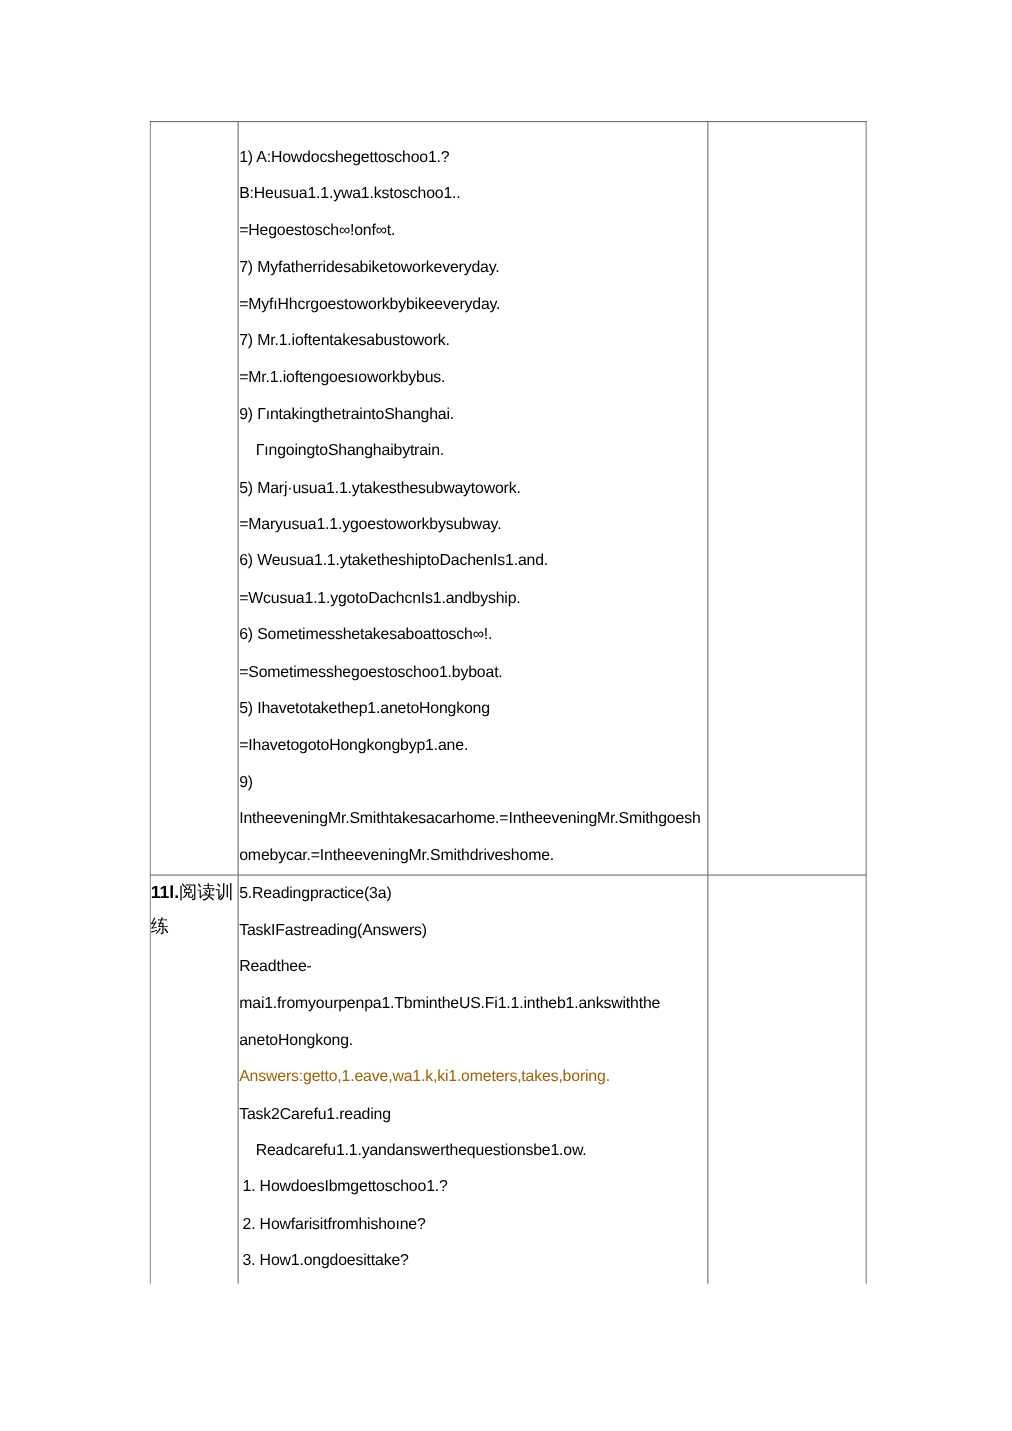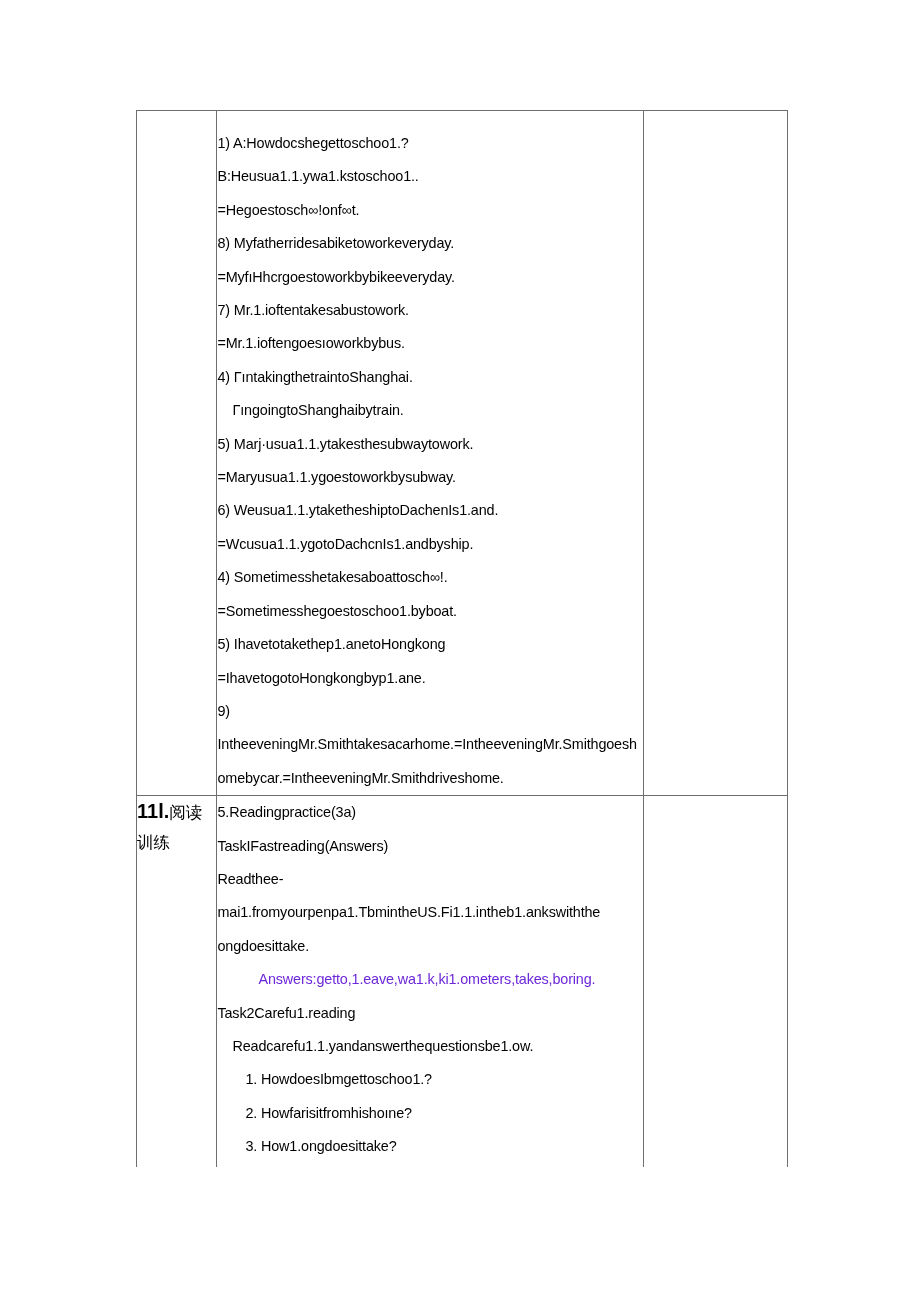--- a/index.html
+++ b/index.html
@@ -56,41 +56,40 @@
   }
   .label-text {
     font-size: 16.5px;
     line-height: 30px;
     font-family: "Liberation Serif", serif;
     word-break: break-all;
   }
   .label-text .bold-num {
     font-weight: bold;
     font-family: "Liberation Sans", sans-serif;
-    font-size: 20px;
+    font-size: 16px;
   }
   .line {
     font-size: 14.4px;
     line-height: 33.4px;
     white-space: pre-wrap;
     word-break: break-word;
     letter-spacing: -0.15px;
   }
   .line.indent {
     padding-left: 15px;
   }
   .line.num {
     text-indent: 0;
   }
   .line.red {
-    color: #6d28d9;
-    padding-left: 41px;
+    color: #a16207;
   }
   .line.qlist {
-    padding-left: 28px;
+    padding-left: 3px;
   }
   .spacer-top {
     height: 16px;
   }
 </style>
 </head>
 <body>
 
 <div class="page">
   <div class="doc-table-clip">
@@ -99,51 +98,51 @@
 
         <tr>
           <td class="col-label">
             <div class="label-text"></div>
           </td>
           <td class="col-body">
             <div class="spacer-top"></div>
             <div class="line num">1) A:Howdocshegettoschoo1.?</div>
             <div class="line">B:Heusua1.1.ywa1.kstoschoo1..</div>
             <div class="line">=Hegoestosch∞!onf∞t.</div>
-            <div class="line num">8) Myfatherridesabiketoworkeveryday.</div>
+            <div class="line num">7) Myfatherridesabiketoworkeveryday.</div>
             <div class="line">=MyfıHhcrgoestoworkbybikeeveryday.</div>
             <div class="line num">7) Mr.1.ioftentakesabustowork.</div>
             <div class="line">=Mr.1.ioftengoesıoworkbybus.</div>
-            <div class="line num">4) ΓıntakingthetraintoShanghai.</div>
+            <div class="line num">9) ΓıntakingthetraintoShanghai.</div>
             <div class="line indent">ΓıngoingtoShanghaibytrain.</div>
             <div class="line num">5) Marj·usua1.1.ytakesthesubwaytowork.</div>
             <div class="line">=Maryusua1.1.ygoestoworkbysubway.</div>
             <div class="line num">6) Weusua1.1.ytaketheshiptoDachenIs1.and.</div>
             <div class="line">=Wcusua1.1.ygotoDachcnIs1.andbyship.</div>
-            <div class="line num">4) Sometimesshetakesaboattosch∞!.</div>
+            <div class="line num">6) Sometimesshetakesaboattosch∞!.</div>
             <div class="line">=Sometimesshegoestoschoo1.byboat.</div>
             <div class="line num">5) Ihavetotakethep1.anetoHongkong</div>
             <div class="line">=IhavetogotoHongkongbyp1.ane.</div>
             <div class="line num">9) IntheeveningMr.Smithtakesacarhome.=IntheeveningMr.Smithgoeshomebycar.=IntheeveningMr.Smithdriveshome.</div>
           </td>
           <td class="col-note">
             <div class="line"></div>
           </td>
         </tr>
 
         <tr>
           <td class="col-label">
             <div class="label-text"><span class="bold-num">11l.</span><span>阅读训练</span></div>
           </td>
           <td class="col-body">
             <div class="line">5.Readingpractice(3a)</div>
             <div class="line">TaskIFastreading(Answers)</div>
             <div class="line">Readthee-</div>
             <div class="line">mai1.fromyourpenpa1.TbmintheUS.Fi1.1.intheb1.ankswiththe</div>
-            <div class="line">ongdoesittake.</div>
+            <div class="line">anetoHongkong.</div>
             <div class="line red">Answers:getto,1.eave,wa1.k,ki1.ometers,takes,boring.</div>
             <div class="line">Task2Carefu1.reading</div>
             <div class="line indent">Readcarefu1.1.yandanswerthequestionsbe1.ow.</div>
             <div class="line qlist">1. HowdoesIbmgettoschoo1.?</div>
             <div class="line qlist">2. Howfarisitfromhishoıne?</div>
             <div class="line qlist">3. How1.ongdoesittake?</div>
             <div class="line qlist">4. Whatdoyouthinkofhistriptoschoo1.?</div>
           </td>
           <td class="col-note">
             <div class="line"></div>

